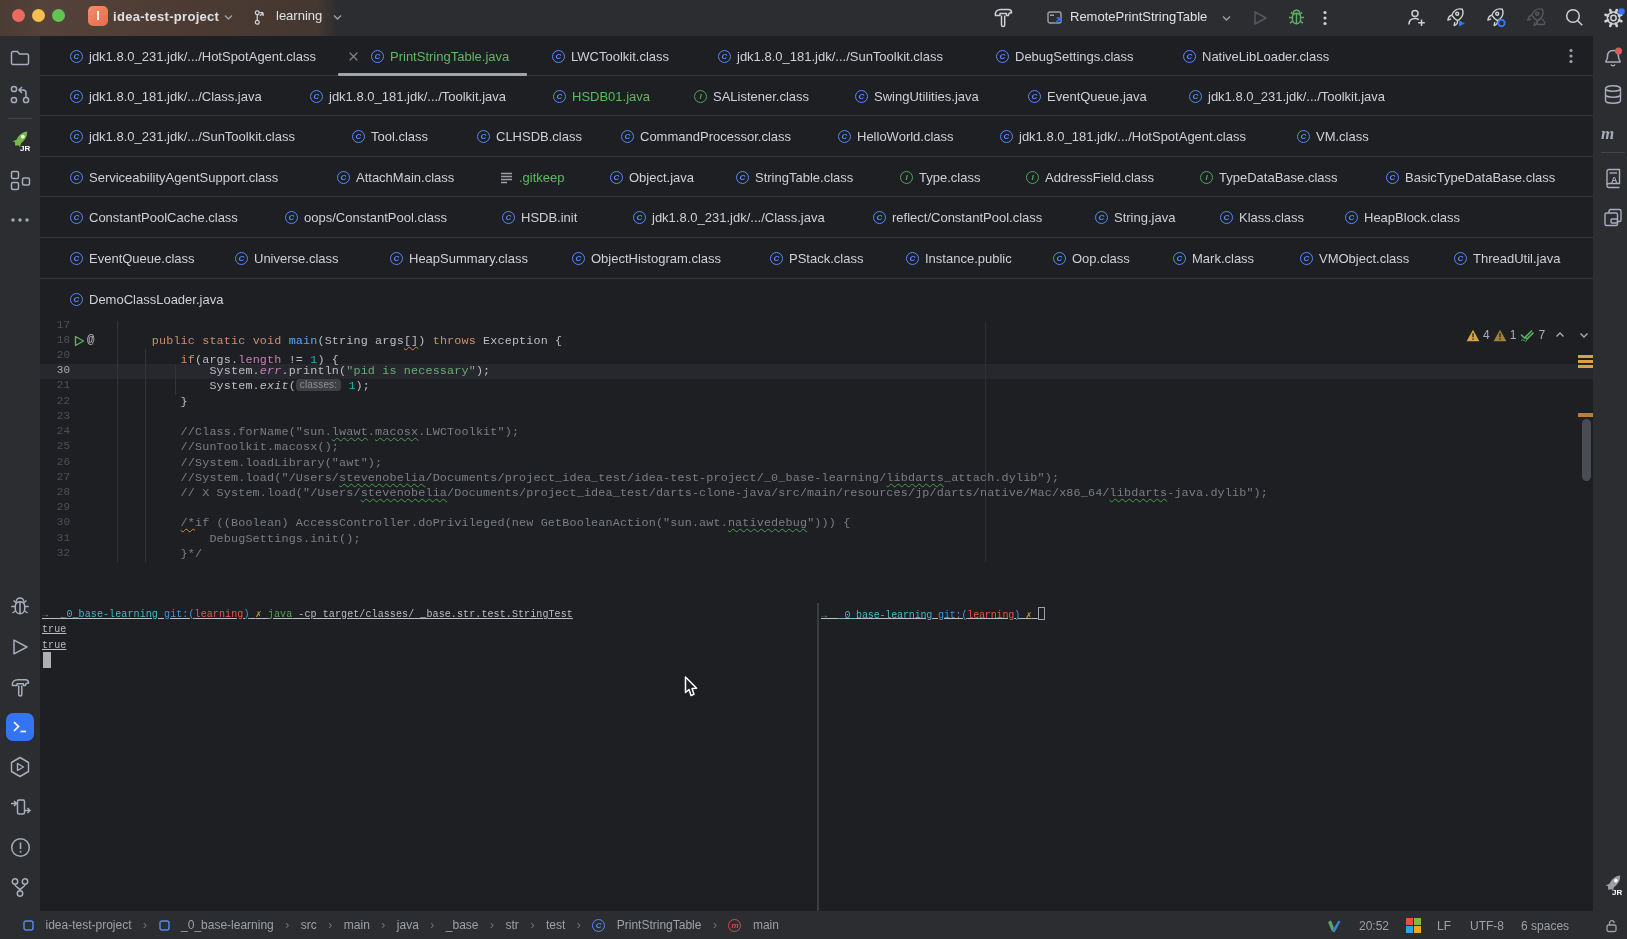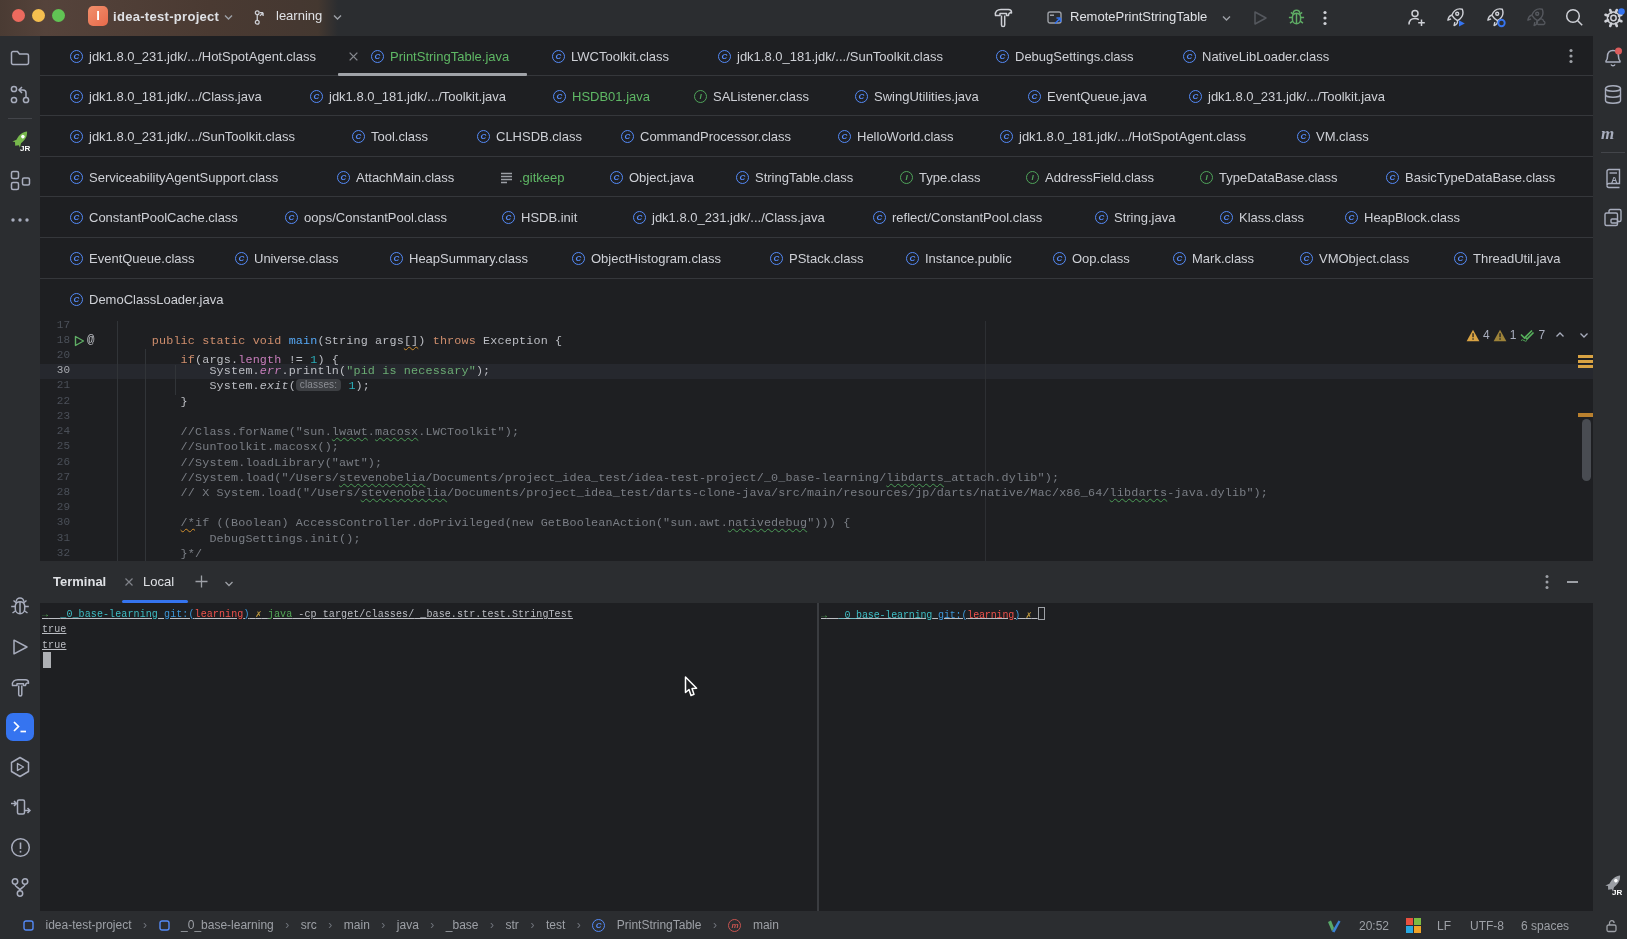--- a/index.html
+++ b/index.html
@@ -592,42 +592,20 @@
         </svg>
     </div>
 
     <div class="abs" style="left:1538px;top:34px;width:15px;height:2.5px;background:#D9A343"></div>
     <div class="abs" style="left:1538px;top:39px;width:15px;height:2.5px;background:#D9A343"></div>
     <div class="abs" style="left:1538px;top:44px;width:15px;height:2.5px;background:#D9A343"></div>
     <div class="abs" style="left:1538px;top:92px;width:15px;height:4px;background:#B9802E"></div>
     <div class="abs" style="left:1542px;top:98px;width:9px;height:62px;border-radius:4.5px;background:rgba(88,92,99,0.75)"></div>
   </div>
 
-  <div id="termhead">
-    <div class="abs" style="left:13px;top:13px;font-size:13px;font-weight:700;color:#DFE1E5">Terminal</div>
-    <svg class="abs" style="left:84px;top:16px" width="10" height="10" viewBox="0 0 10 10">
-        <path d="M1.5 1.5 L8.5 8.5 M8.5 1.5 L1.5 8.5" stroke="#80838A" stroke-width="1.2"></path>
-      </svg>
-    <div class="abs" style="left:103px;top:13px;font-size:13px;color:#DFE1E5">Local</div>
-    <div class="abs" style="left:82px;top:38.5px;width:66px;height:3.5px;background:#3574F0;border-radius:2px"></div>
-    <svg class="abs" style="left:154px;top:13px" width="15" height="15" viewBox="0 0 15 15">
-        <path d="M7.5 1.5 V13.5 M1.5 7.5 H13.5" stroke="#9DA0A6" stroke-width="1.3"></path>
-      </svg>
-    <svg class="abs" style="left:183px;top:17px" width="12" height="12" viewBox="0 0 12 12">
-        <path d="M2.5 4 L6 7.5 L9.5 4" stroke="#9DA0A6" stroke-width="1.3" fill="none"></path>
-      </svg>
-    <svg class="abs" style="left:1505px;top:13px" width="4" height="16" viewBox="0 0 4 16">
-        <g fill="#9DA0A6">
-          <circle cx="2" cy="2.5" r="1.5"></circle>
-          <circle cx="2" cy="8" r="1.5"></circle>
-          <circle cx="2" cy="13.5" r="1.5"></circle>
-        </g>
-      </svg>
-    <div class="abs" style="left:1527px;top:20px;width:11px;height:1.6px;background:#9DA0A6"></div>
-  </div>
   <div id="termbody">
     <div class="vline" style="left:777px;top:0;height:308px;width:2px;background:#3A3C40"></div>
     <div class="tline" style="left:2px;top:3.5px"><span class="tgr">→</span>  <span class="tcy">_0_base-learning</span> <span class="tbl">git:(</span><span class="trd">learning</span><span class="tbl">)</span> <span class="tyl">✗</span> <span class="tgr">java</span> -cp <span style="text-decoration:underline">target/classes/</span> _base.str.test.StringTest</div>
     <div class="tline" style="left:2px;top:19px">true</div>
     <div class="tline" style="left:2px;top:34.5px">true</div>
     <div class="abs" style="left:3px;top:49px;width:7.5px;height:15.5px;background:#ADAFB3"></div>
     <div class="tline" style="left:781px;top:3.5px;letter-spacing:-0.15px"><span class="tgr">→</span>  <span class="tcy">_0_base-learning</span> <span class="tbl">git:(</span><span class="trd">learning</span><span class="tbl">)</span> <span class="tyl">✗</span> <span style="display:inline-block;width:7px;height:13px;border:1.2px solid #9DA0A6;vertical-align:-2.5px"></span></div>
   </div>
 
   <div id="statusbar">

